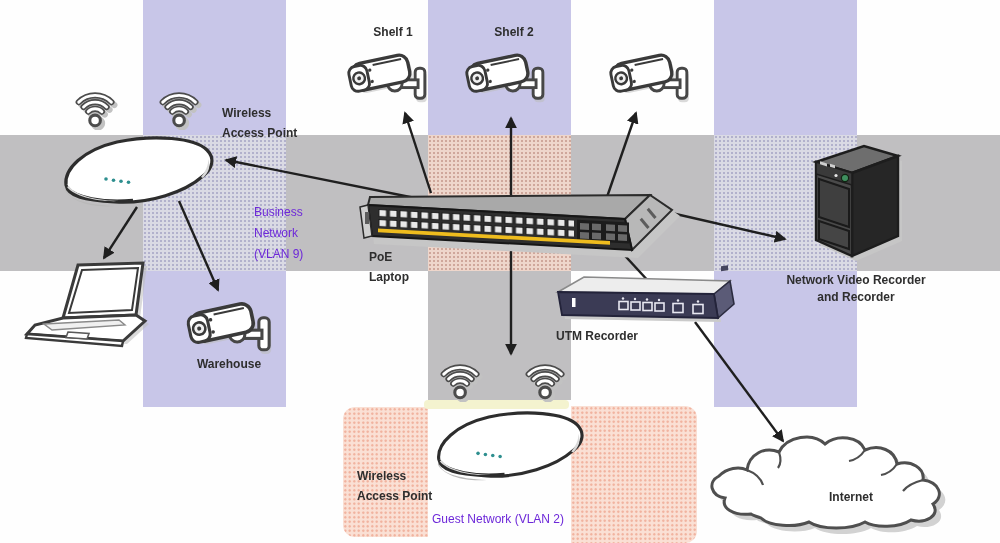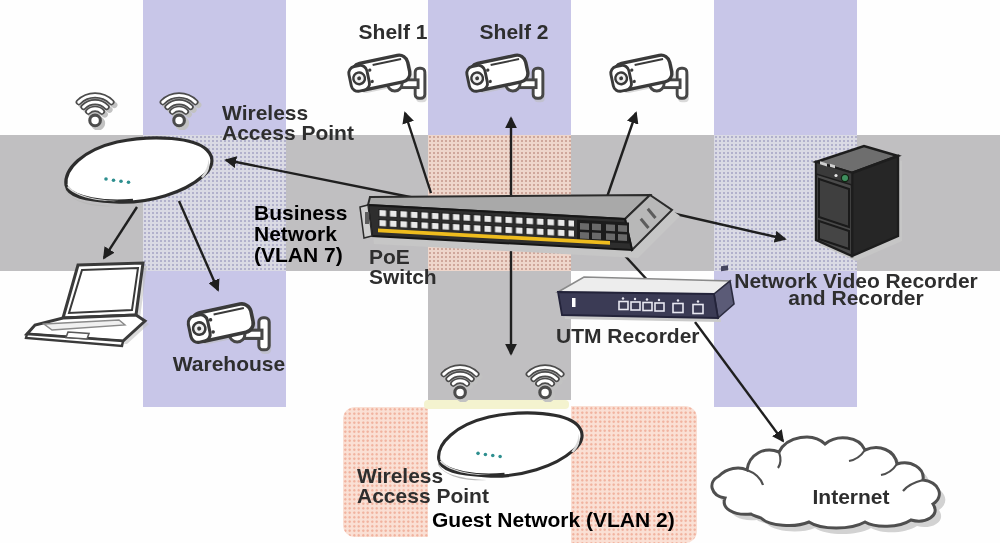--- a/index.html
+++ b/index.html
@@ -22,25 +22,25 @@
     background-size:4px 4px;
   }
   .pink{
     background-color:#fae0d5;
     background-image:radial-gradient(circle,#f0b09c 1.2px,transparent 1.3px);
     background-size:4.5px 4.5px;
   }
   .ystrip{background:#f4f3cf;border-radius:4px;}
   .dev{position:absolute;}
   .lbl{
-    position:absolute;color:#2e2e2e;font-weight:bold;font-size:21px;
+    position:absolute;color:#2e2e2e;font-weight:bold;font-size:12px;
     line-height:20px;white-space:nowrap;letter-spacing:0px;
   }
   .lbl.center{transform:translateX(-50%);text-align:center;}
-  .lbl.light{font-weight:bold;color:#000000;line-height:21px;}
+  .lbl.light{font-weight:normal;color:#6d28d9;line-height:21px;}
   svg{display:block;}
   #arrow-layer{position:absolute;left:0;top:0;}
 </style>
 </head>
 <body>
 
 <svg width="0" height="0" style="position:absolute" aria-hidden="true">
   <defs>
     <symbol id="sym-wifi" viewBox="0 0 60 52">
       <g transform="translate(3,3)" fill="none" stroke="#c2c2c2" stroke-width="6.5" stroke-linecap="round">
@@ -300,26 +300,26 @@
   <div class="lbl center" style="left:514px;top:22px">Shelf 2</div>
 
   <div class="lbl" style="left:222px;top:103px">
     <div>Wireless</div>
     <div>Access Point</div>
   </div>
 
   <div class="lbl light" style="left:254px;top:202px">
     <div>Business</div>
     <div>Network</div>
-    <div>(VLAN 7)</div>
+    <div>(VLAN 9)</div>
   </div>
 
   <div class="lbl" style="left:369px;top:247px">
     <div>PoE</div>
-    <div>Switch</div>
+    <div>Laptop</div>
   </div>
 
 
   <div class="lbl center" style="left:229px;top:354px">Warehouse</div>
 
   <div class="lbl" style="left:556px;top:326px">UTM Recorder</div>
 
   <div class="lbl center" style="left:856px;top:272px;line-height:17px">
     <div>Network Video Recorder</div>
     <div>and Recorder</div>

